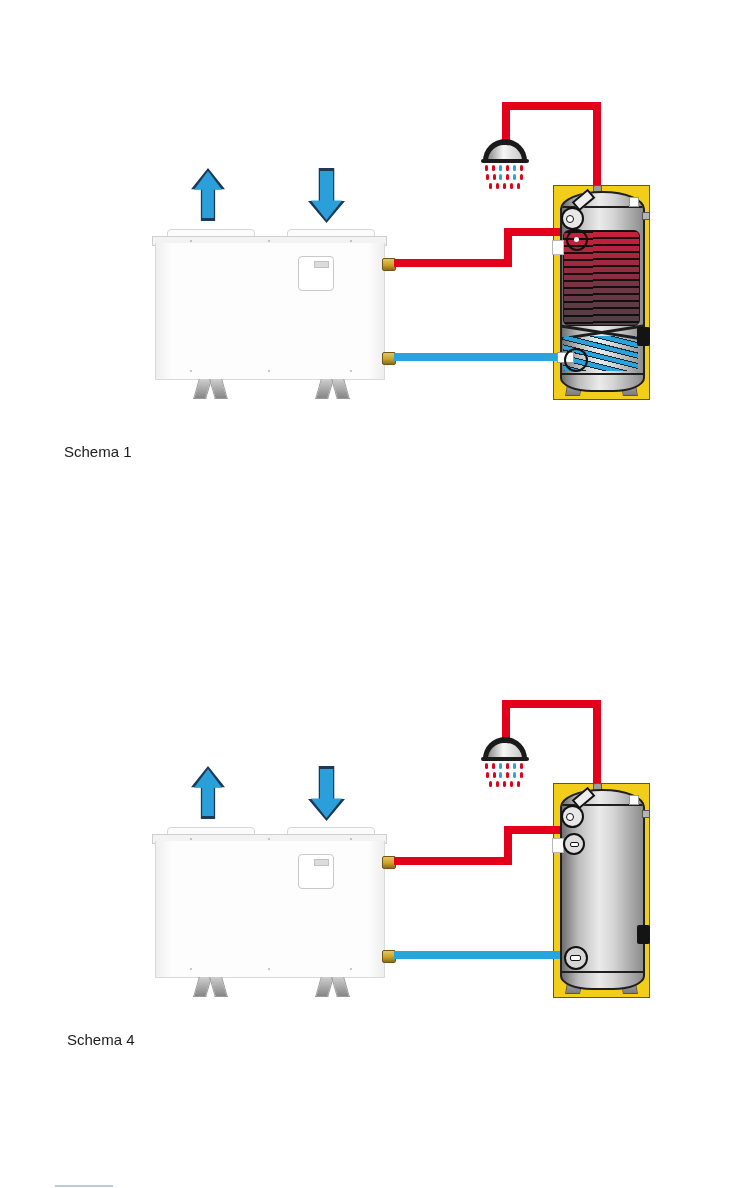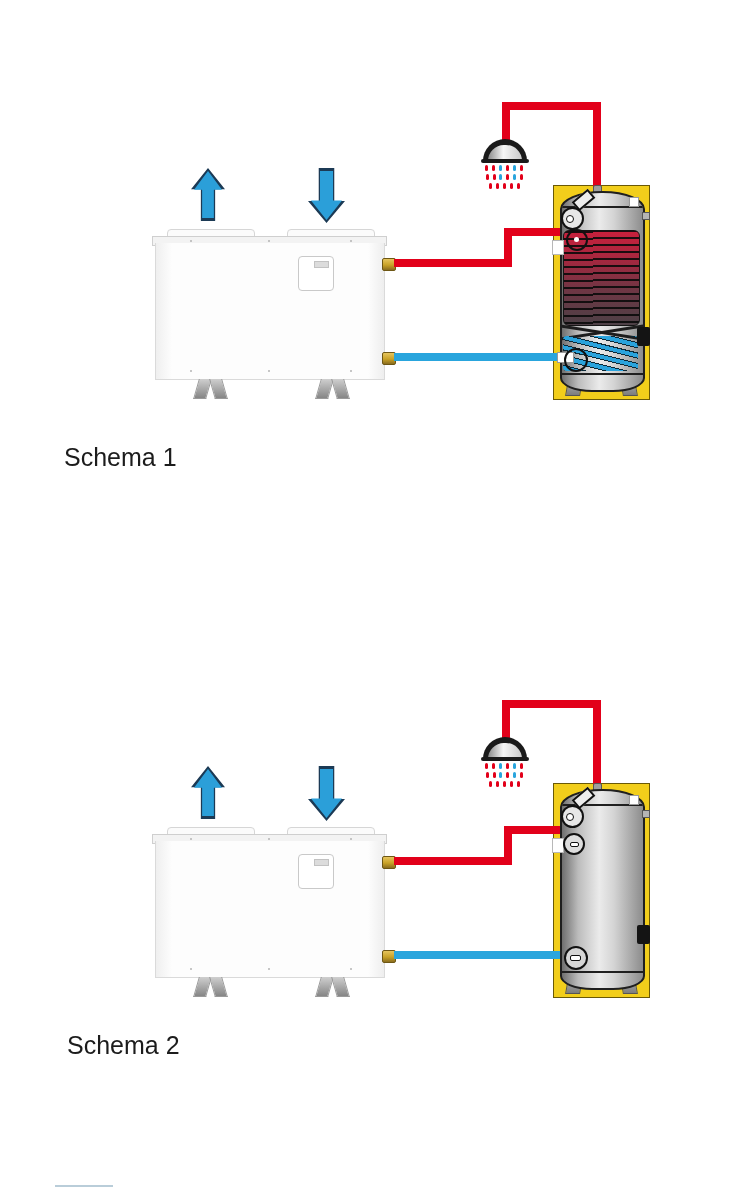--- a/index.html
+++ b/index.html
@@ -121,21 +121,21 @@
         border:1px solid #999;}
   .port-bot{position:absolute;left:564px;top:258px;width:20px;height:20px;border:2px solid #111;
             border-radius:50%;}
   .v-plain .port-bot{background:#d6d6d6;}
   .v-plain .port-bot::after{content:"";position:absolute;left:4px;top:7px;width:9px;height:4px;
             background:#fff;border:1px solid #111;border-radius:2px;}
   .knob{position:absolute;left:637px;top:237px;width:13px;height:19px;background:#141414;
         border-radius:2px;}
 
   
-  .caption{position:absolute;font-size:25px;color:var(--caption-text,#1c1c1c);}
+  .caption{position:absolute;font-size:15px;color:var(--caption-text,#1c1c1c);}
   #cap1{left:64px;top:443px;} #cap2{left:67px;top:1031px;}
   .edge-mark{position:absolute;left:55px;top:1185px;width:58px;height:2px;background:#b9cdd9;}
 </style>
 </head>
 <body>
 
 <div class="diagram v-coil" id="d1">
   <div class="hp-vent v1"></div>
   <div class="hp-vent v2"></div>
   <div class="hp-lid"></div>
@@ -295,15 +295,15 @@
       <i></i>
       <i class="b"></i>
       <i></i>
       <i></i>
       <i></i>
       <i></i>
       <i></i>
       <i></i>
   </div>
 </div>
-<div class="caption" id="cap2">Schema 2</div>
+<div class="caption" id="cap2">Schema 4</div>
 
 <div class="edge-mark"></div>
 
 </body></html>

